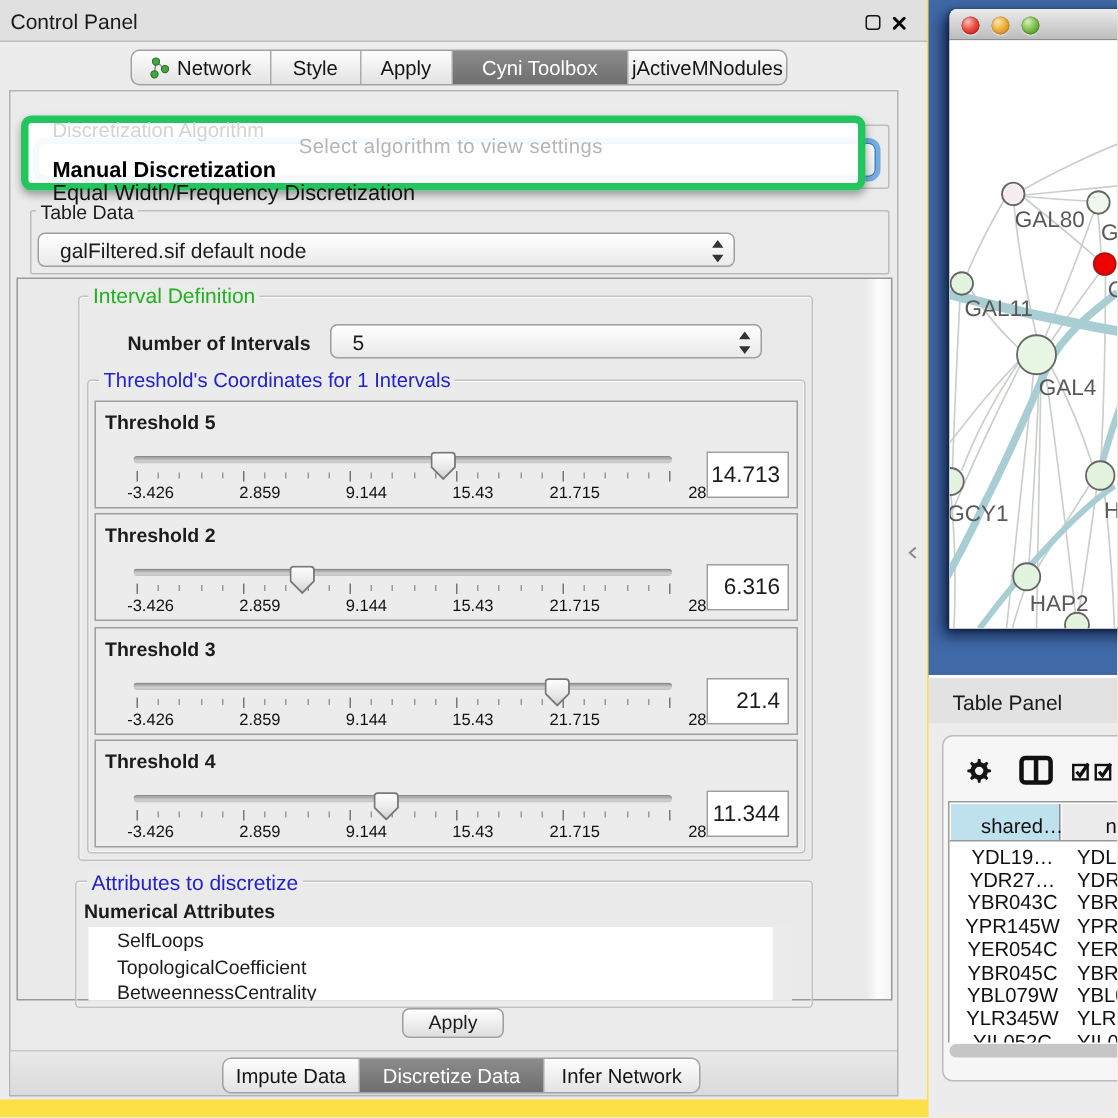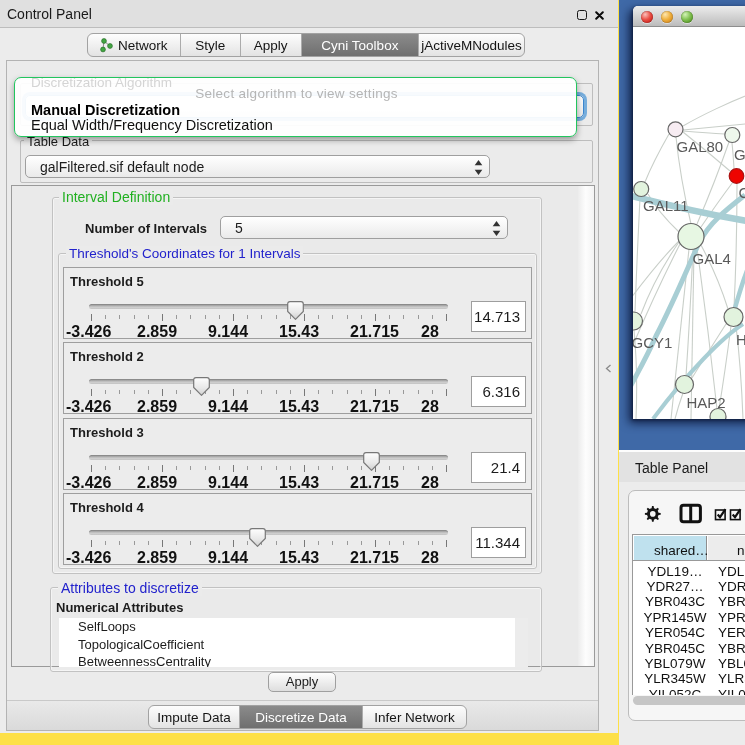--- a/index.html
+++ b/index.html
@@ -30,31 +30,31 @@
 #spane{position:absolute;left:11px;top:185px;width:584px;height:482px;border:1px solid #9a9a9a;background:#eaeaea;overflow:hidden}
 #vsb{position:absolute;left:566px;top:0;width:17px;height:480px;background:linear-gradient(90deg,#ececec,#fdfdfd 45%,#f2f2f2)}
 
 .tborder{position:absolute;border:1px solid #c2c2c2;border-radius:3px;box-shadow:inset 0 0 0 0.5px #fff}
 
 .thbox{position:absolute;left:63px;width:469px;height:72px;border:1px solid #9e9e9e;background:#ececec}
 .thname{position:absolute;left:6px;top:6px;font-size:13px;font-weight:700}
 .track{position:absolute;left:89px;width:359px;height:5px;border-radius:2.5px;background:linear-gradient(#9d9d9d,#cfcfcf 55%,#c3c3c3);border-top:1px solid #8b8b8b}
 .tkM{position:absolute;width:1px;height:7px;background:#777}
 .tkm{position:absolute;width:1px;height:4px;background:#999}
-.slbl{position:absolute;width:50px;text-align:left;font-size:16px;font-weight:700;color:#111}
+.slbl{position:absolute;width:50px;text-align:right;font-size:11px;font-weight:400;color:#111}
 .vbox{position:absolute;left:471px;width:55px;height:31px;background:#fff;border:1px solid #9e9e9e}
 .vbox span{position:absolute;right:5px;top:6px;font-size:15px}
 
 #numlist{position:absolute;left:59px;top:618px;width:469px;height:49px;background:#fff;overflow:hidden}
 #numlist div{padding-left:19px;font-size:13px;line-height:17.5px}
 #listsb{position:absolute;left:456px;top:0;width:13px;height:49px;background:#ececec}
 
 #apply{position:absolute;left:268px;top:672px;width:68px;height:20px;border:1px solid #9f9f9f;border-radius:5px;background:linear-gradient(#fefefe,#dedede);text-align:center;line-height:18px;font-size:13px}
 
-#popup{position:absolute;left:14px;top:77px;width:563px;height:60px;background:rgba(255,255,255,0.94);border:1px solid #22c55e;border-radius:7px;box-shadow:0 3px 6px rgba(0,0,0,0.35)}
+#popup{position:absolute;left:14px;top:77px;width:563px;height:50px;background:rgba(255,255,255,0.94);border:5px solid #22c55e;border-radius:7px;box-shadow:0 3px 6px rgba(0,0,0,0.35)}
 
 #blue{position:absolute;left:619px;top:0;width:126px;height:452px;background:#3f69a7;border-bottom:2px solid #fdfdfd}
 #nwin{position:absolute;left:633px;top:6px;width:130px;height:413px;background:#fff;border-radius:5px 0 0 0;box-shadow:-4px 4px 10px rgba(8,16,48,0.8),-1px 1px 3px rgba(8,16,48,0.6)}
 #ntitle{position:absolute;left:0;top:0;width:100%;height:21px;border-radius:5px 0 0 0;background:linear-gradient(#ececec,#bcbcbc);border-bottom:1px solid #8e8e8e}
 .tl{position:absolute;top:5px;width:12px;height:12px;border-radius:50%}
 #nview{position:absolute;left:0;top:21px;width:112px;height:392px;background:#fff;overflow:hidden}
 
 #tpstrip{position:absolute;left:619px;top:452px;width:126px;height:30px;background:#e2e2e2}
 #tpstrip span{position:absolute;left:16px;top:8px;font-size:14px;color:#1a1a1a}
 #tpbg{position:absolute;left:619px;top:482px;width:126px;height:263px;background:#ececec}

